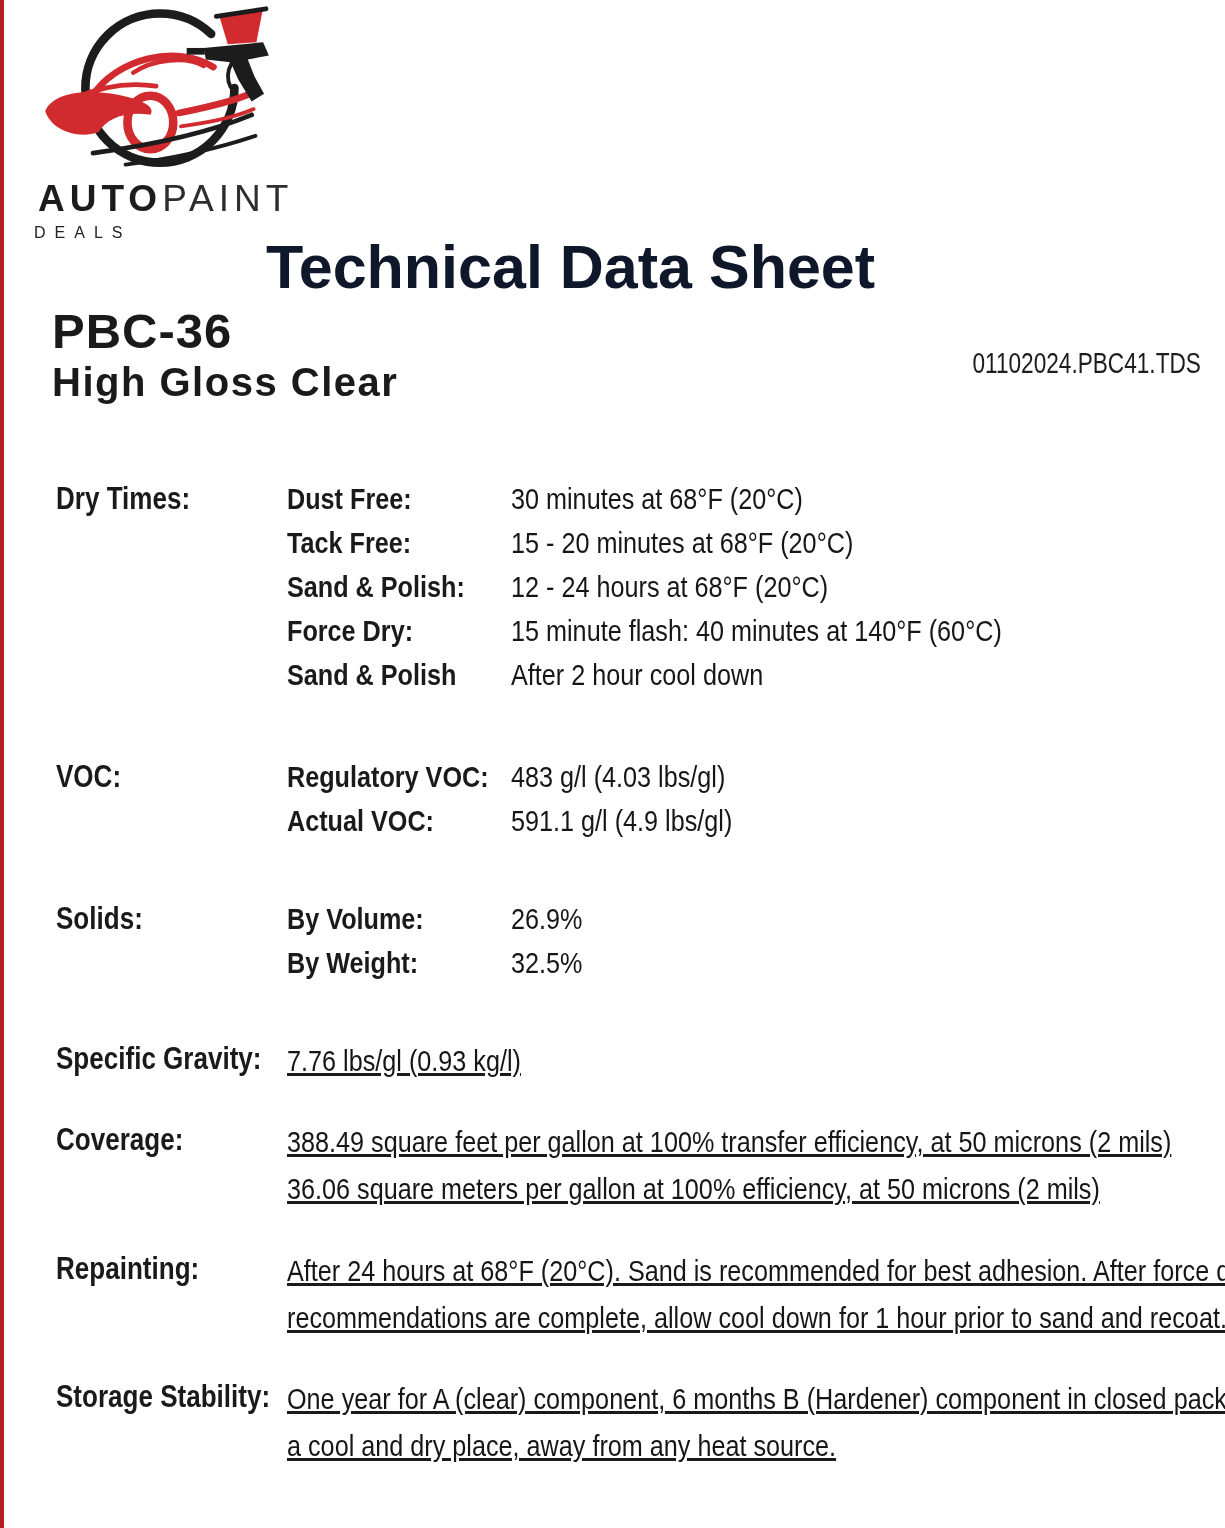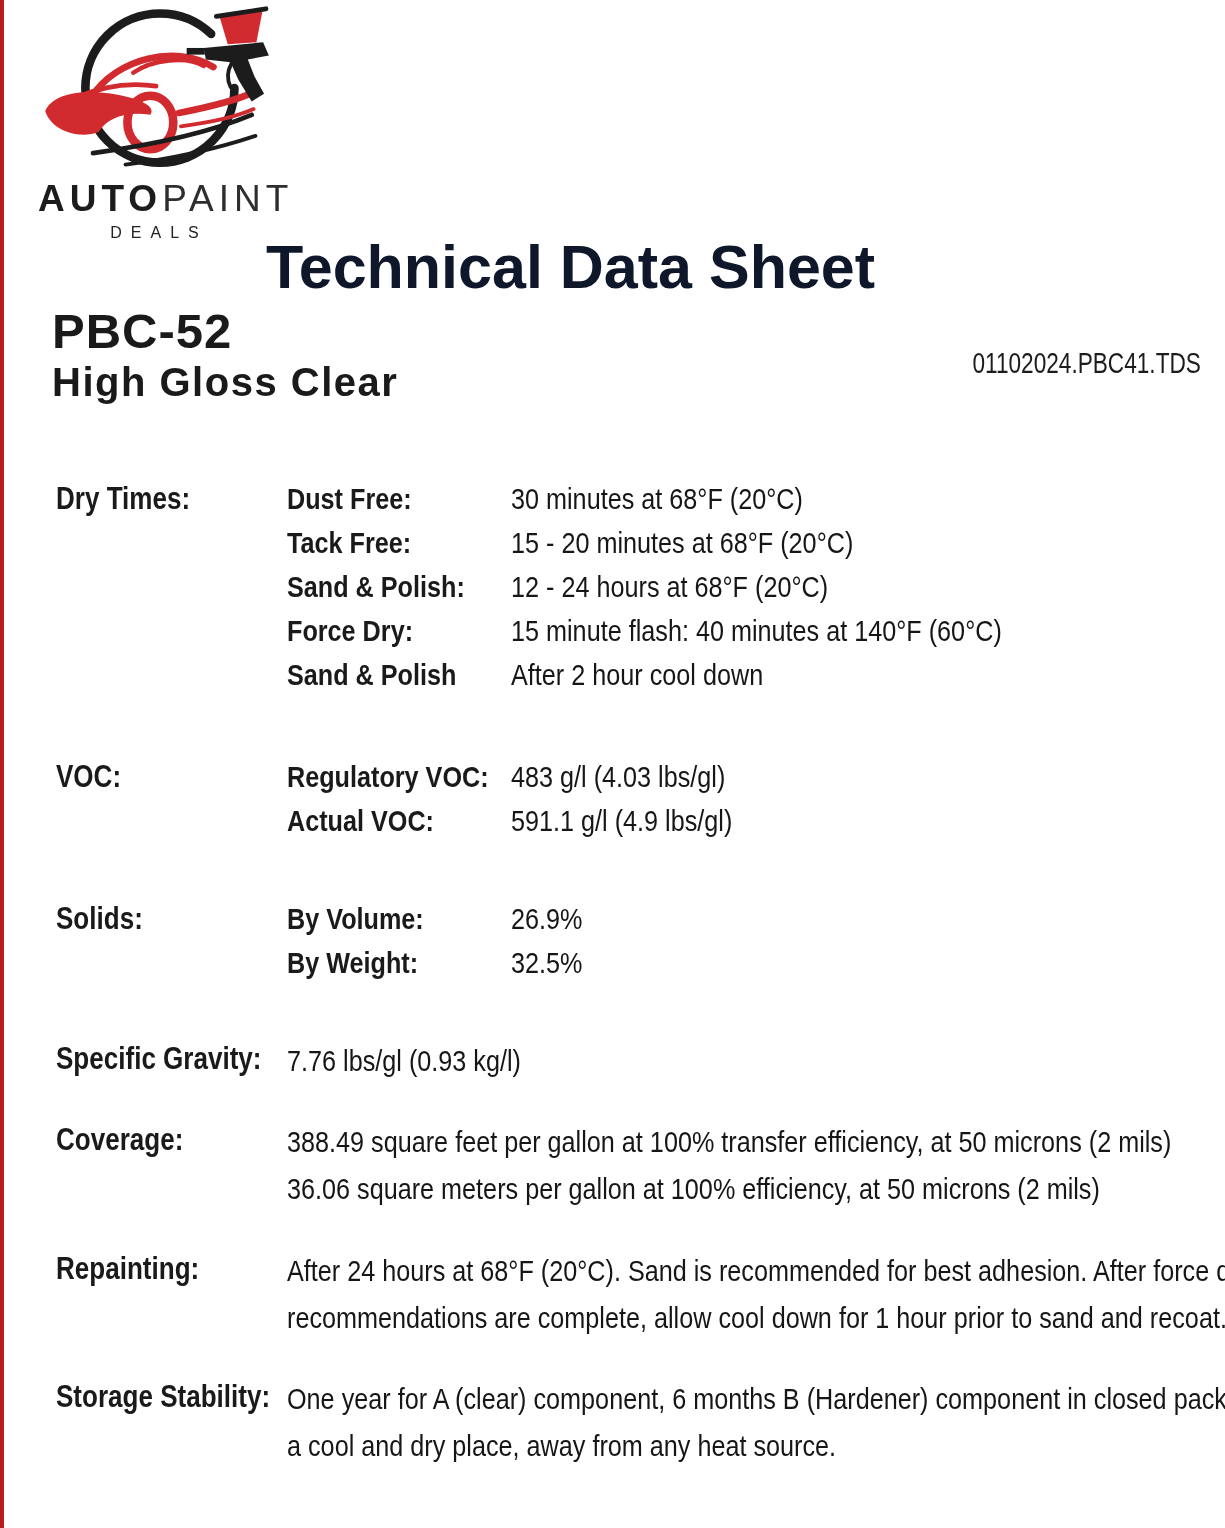--- a/index.html
+++ b/index.html
@@ -8,42 +8,42 @@
     font-family:"Liberation Sans", sans-serif; color:#1a1a1a; overflow:hidden;
     border-left:4px solid #b91c1c; box-sizing:border-box;
   }
 
   
   .logo { position:absolute; left:0; top:0; width:330px; height:250px; }
   .emblem { position:absolute; left:38px; top:4px; width:232px; height:172px; }
   .brand-line { position:absolute; left:34px; top:178px; font-size:37px; letter-spacing:5px; white-space:nowrap; }
   .brand-auto { font-weight:700; color:#1c1c1c; }
   .brand-paint { font-weight:300; color:#2e2e2e; }
-  .brand-deals { position:absolute; left:30px; top:224px; width:250px; text-align:center;
+  .brand-deals { position:absolute; left:30px; top:224px; width:250px; 
                  font-size:16px; font-weight:400; letter-spacing:9px; color:#222; }
 
   
   .doc-title { position:absolute; left:262px; top:232px; margin:0;
                font-size:61px; font-weight:700; color:#0f172a; letter-spacing:0px; white-space:nowrap; }
   .product-code { position:absolute; left:48px; top:303px; font-size:49px; font-weight:700; letter-spacing:1px; }
   .product-name { position:absolute; left:48px; top:360px; font-size:40px; font-weight:700; letter-spacing:1.5px; }
   .doc-number { position:absolute; right:24px; top:347px; font-size:29px; font-weight:500;
                 transform:scaleX(0.78); transform-origin:100% 0; white-space:nowrap; color:#1c1c1c; }
 
   
   .spec { position:absolute; left:52px; width:1150px; }
   .sec-label { position:absolute; left:0; top:0; height:44px; line-height:44px;
                font-size:31px; font-weight:700; transform:scaleX(0.84); transform-origin:0 0; white-space:nowrap; }
   .rows  { position:absolute; left:231px; top:0; }
   .row   { position:relative; height:44px; line-height:44px; }
   .sub   { position:absolute; left:0; font-size:30px; font-weight:700;
            transform:scaleX(0.84); transform-origin:0 0; white-space:nowrap; }
   .val   { position:absolute; left:224px; font-size:30px; font-weight:400; color:#161616;
            transform:scaleX(0.84); transform-origin:0 0; white-space:nowrap; }
-  .lines { position:absolute; left:231px; top:0; }
+  .lines { position:absolute; left:231px; top:0;text-decoration:underline; }
   .line  { height:47px; line-height:47px; font-size:30px; font-weight:400; color:#161616;
            transform:scaleX(0.84); transform-origin:0 0; white-space:nowrap; }
 </style>
 </head>
 <body>
 
 <div class="page">
 
   <div class="logo">
     <svg class="emblem" viewBox="0 0 240 180" aria-hidden="true">
@@ -70,21 +70,21 @@
 
       <path d="M 168,46 L 230,40 L 236,54 L 214,58 L 221,76 L 231,94 L 218,102 L 204,79 L 196,61 L 170,58 Z" fill="#1c1c1c"></path>
       <rect x="150" y="46" width="19" height="7" fill="#1c1c1c"></rect>
       <path d="M 197,62 C 192,71 192,79 196,87" fill="none" stroke="#1c1c1c" stroke-width="4" stroke-linecap="round"></path>
     </svg>
     <div class="brand-line"><span class="brand-auto">AUTO</span><span class="brand-paint">PAINT</span></div>
     <div class="brand-deals">DEALS</div>
   </div>
 
   <h1 class="doc-title">Technical Data Sheet</h1>
-  <div class="product-code">PBC-52</div>
+  <div class="product-code">PBC-36</div>
   <div class="product-name">High Gloss Clear</div>
   <div class="doc-number">01102024.PBC41.TDS</div>
 
   <section class="spec" style="top:477px">
     <div class="sec-label">Dry Times:</div>
     <div class="rows">
       <div class="row">
         <span class="sub">Dust Free:</span>
         <span class="val">30 minutes at 68°F (20°C)</span>
       </div>

